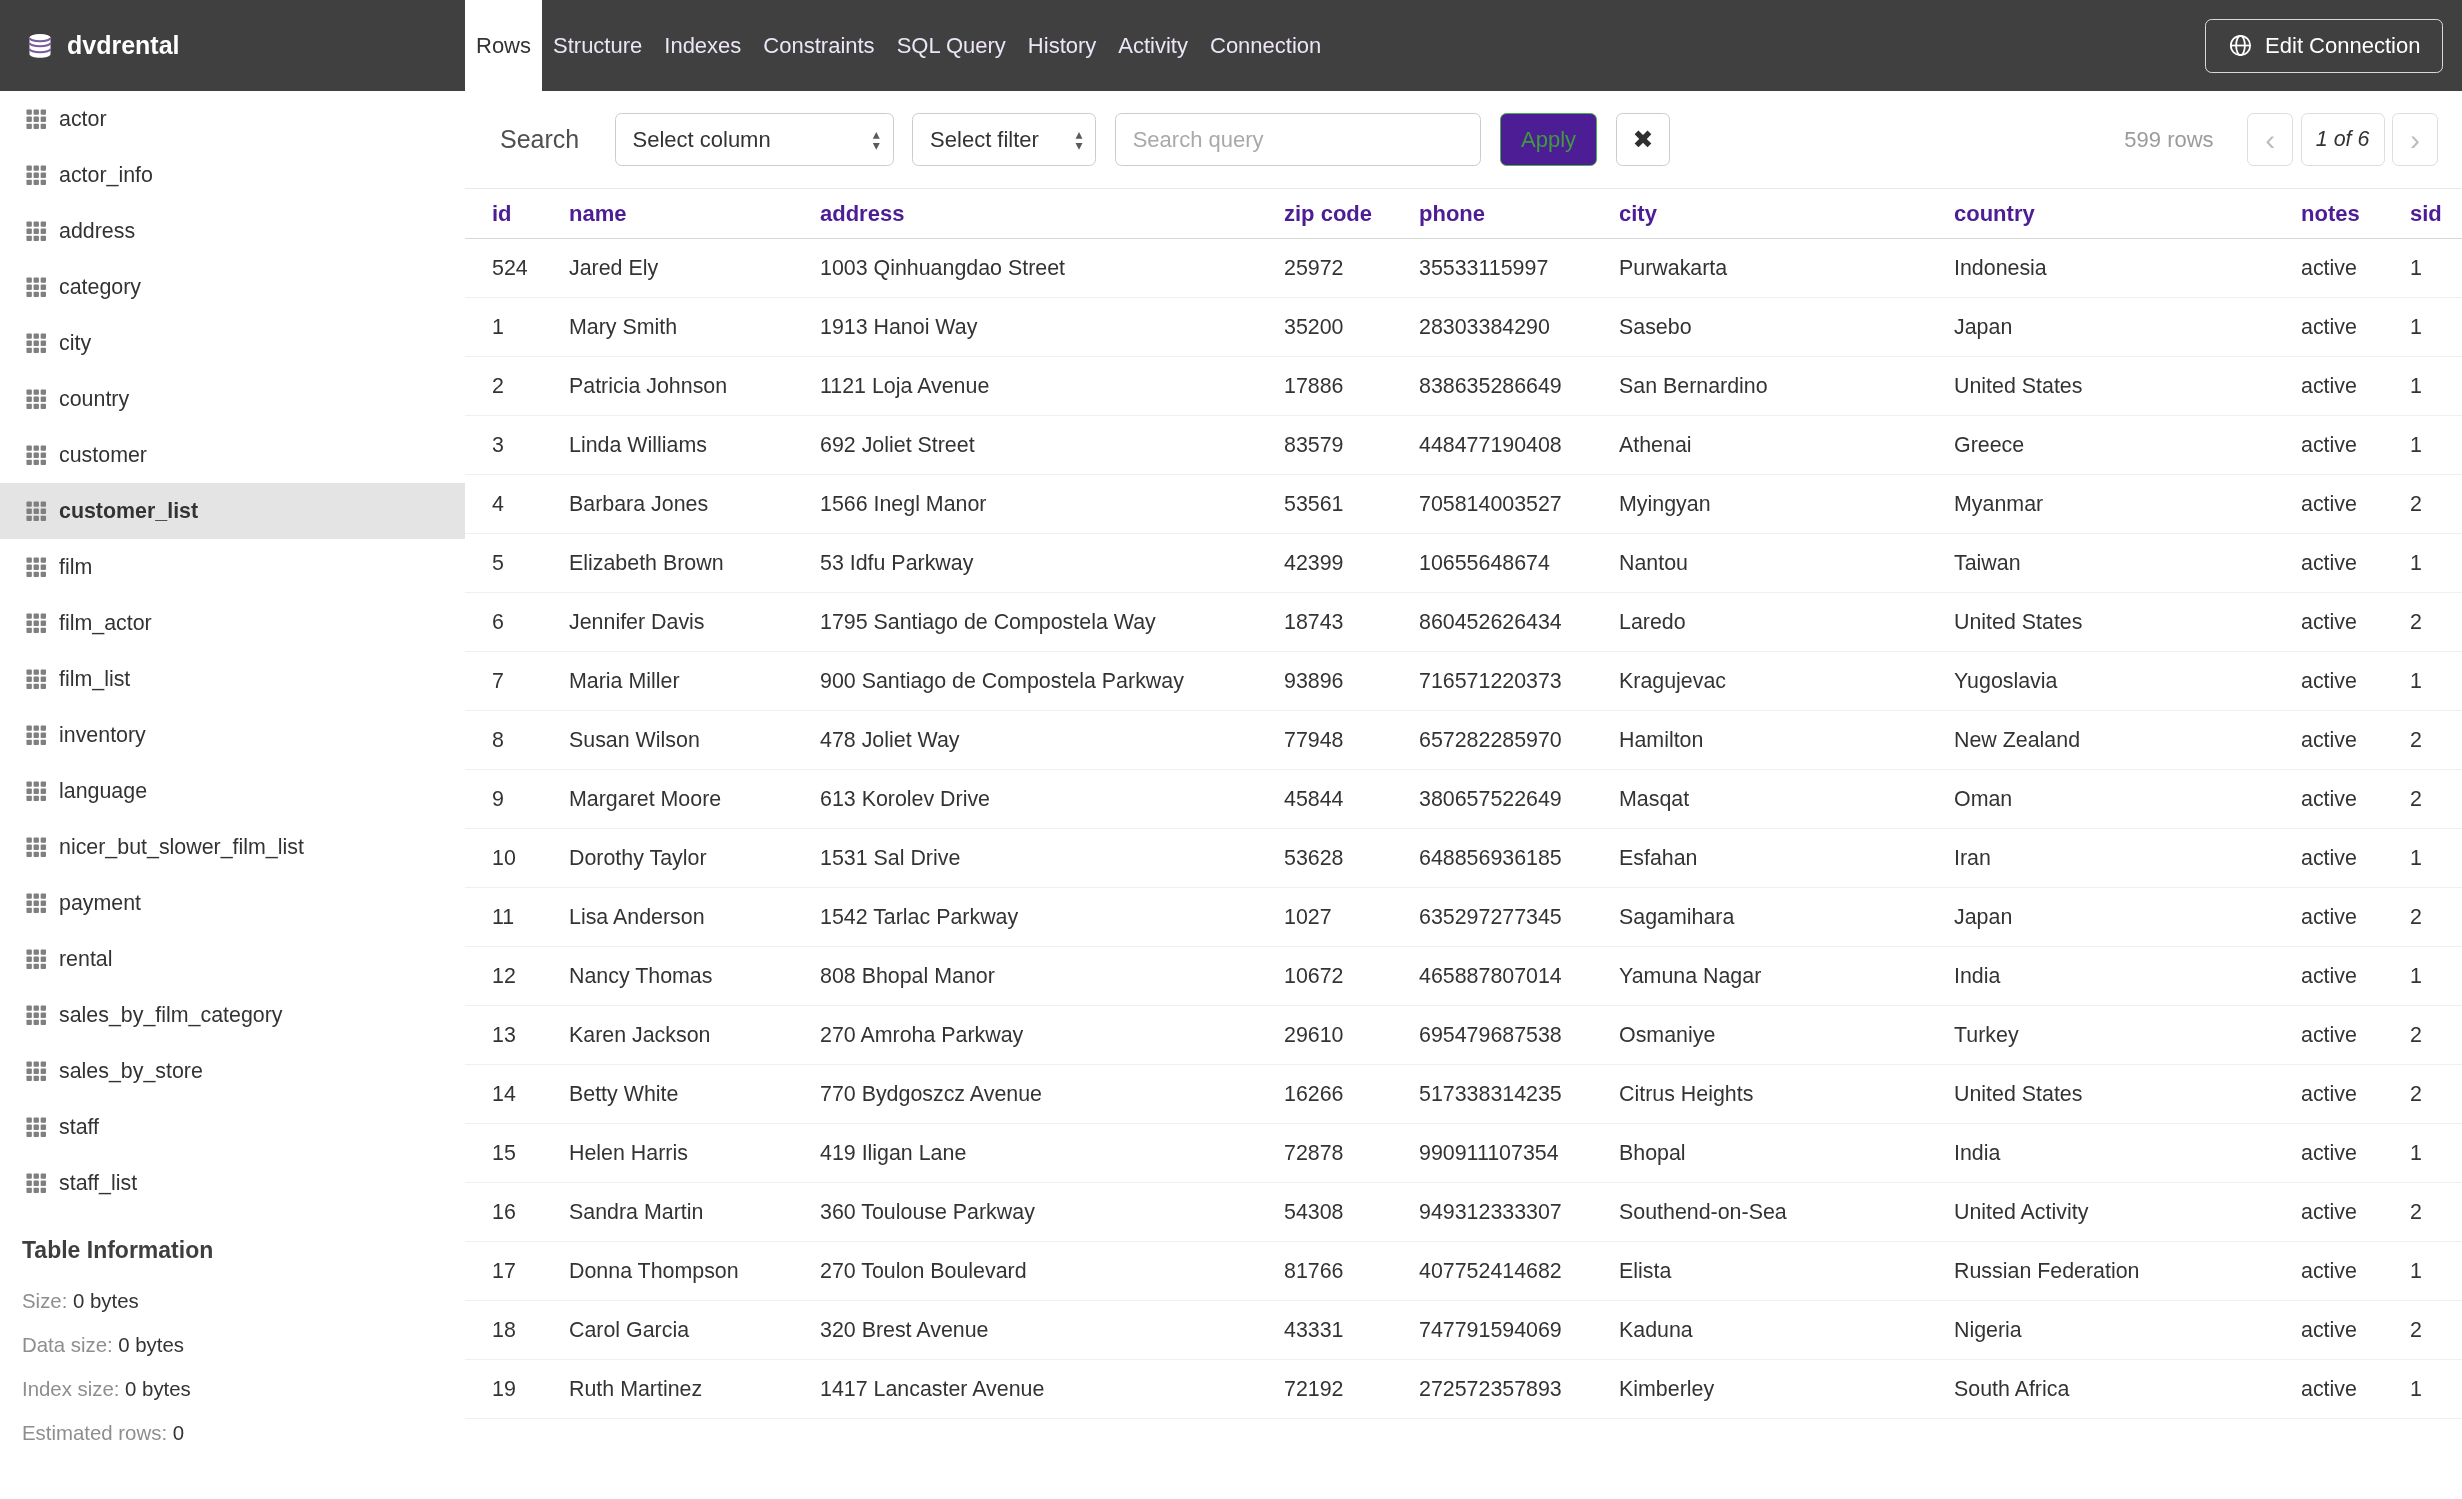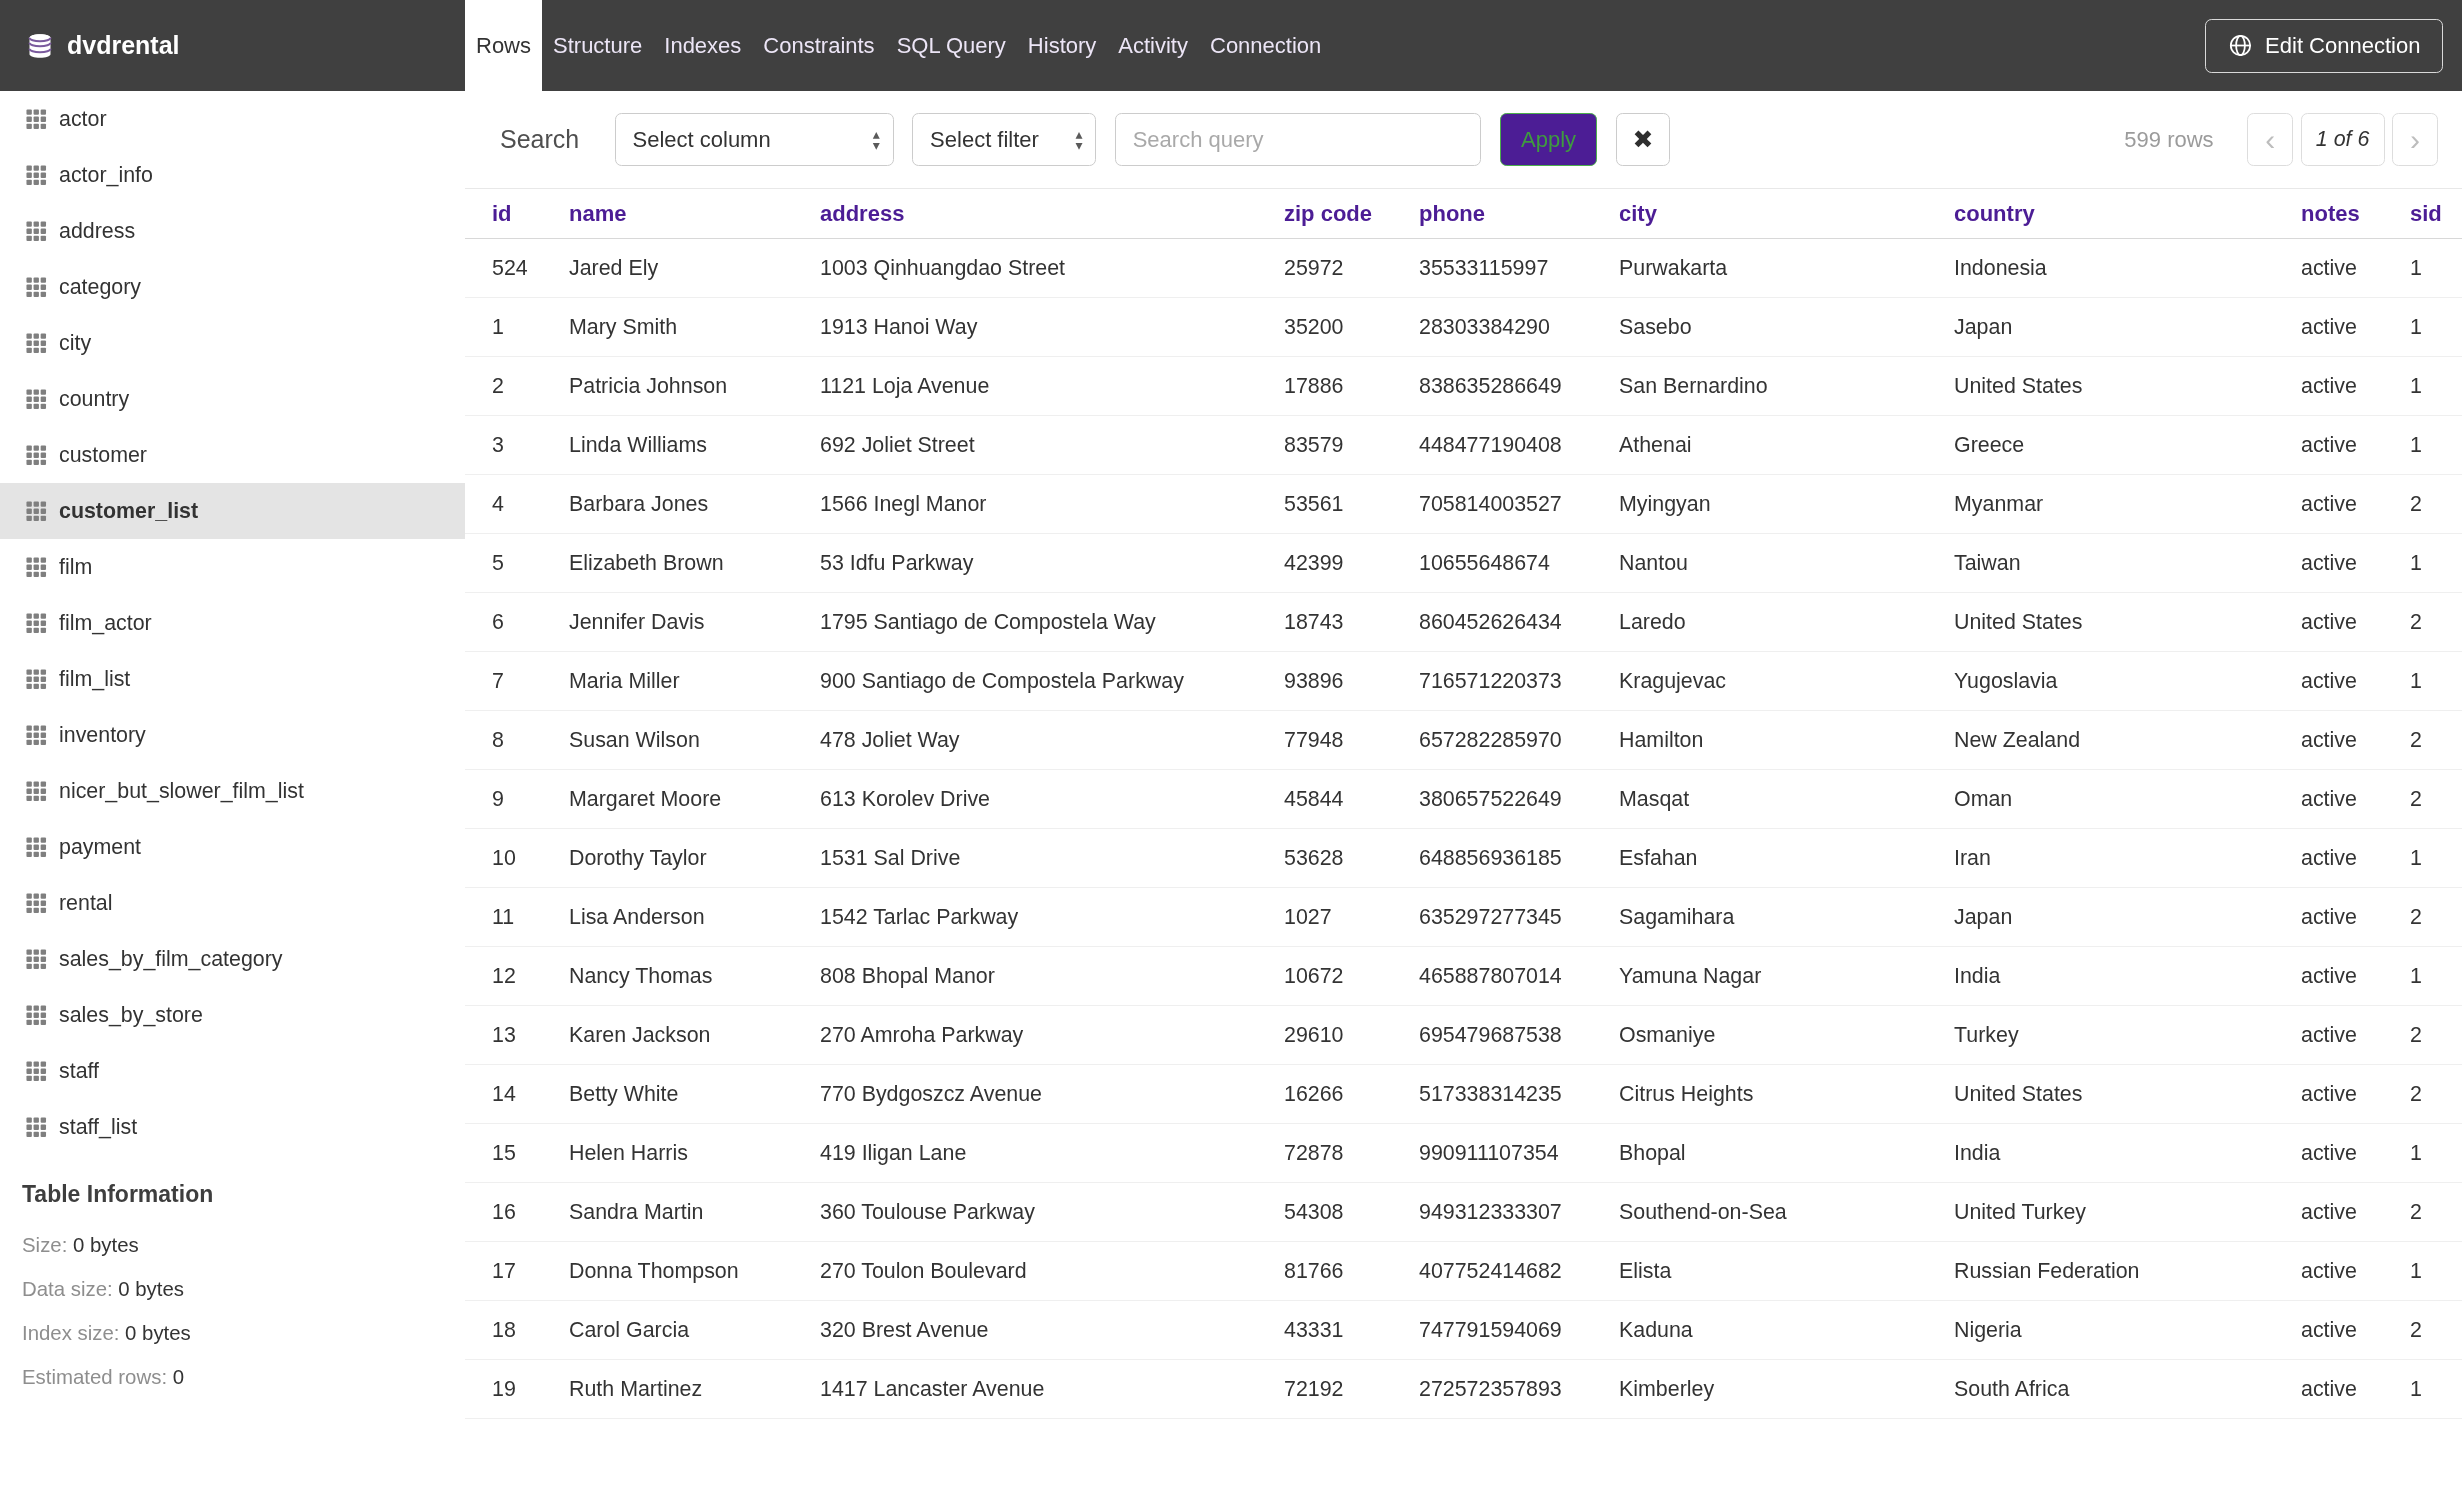--- a/index.html
+++ b/index.html
@@ -331,20 +331,34 @@
               <rect x="7" y="1.2" width="4.4" height="4.4" rx="0.8" fill="#7f7f7f"></rect>
               <rect x="12.799999999999999" y="1.2" width="4.4" height="4.4" rx="0.8" fill="#7f7f7f"></rect>
               <rect x="1.2" y="7" width="4.4" height="4.4" rx="0.8" fill="#7f7f7f"></rect>
               <rect x="7" y="7" width="4.4" height="4.4" rx="0.8" fill="#7f7f7f"></rect>
               <rect x="12.799999999999999" y="7" width="4.4" height="4.4" rx="0.8" fill="#7f7f7f"></rect>
               <rect x="1.2" y="12.799999999999999" width="4.4" height="4.4" rx="0.8" fill="#7f7f7f"></rect>
               <rect x="7" y="12.799999999999999" width="4.4" height="4.4" rx="0.8" fill="#7f7f7f"></rect>
               <rect x="12.799999999999999" y="12.799999999999999" width="4.4" height="4.4" rx="0.8" fill="#7f7f7f"></rect>
             </svg>
             <span>inventory</span>
+          </li>
+          <li class="tbl">
+            <svg width="22" height="22" viewBox="0 0 18 18">
+              <rect x="1.2" y="1.2" width="4.4" height="4.4" rx="0.8" fill="#7f7f7f"></rect>
+              <rect x="7" y="1.2" width="4.4" height="4.4" rx="0.8" fill="#7f7f7f"></rect>
+              <rect x="12.799999999999999" y="1.2" width="4.4" height="4.4" rx="0.8" fill="#7f7f7f"></rect>
+              <rect x="1.2" y="7" width="4.4" height="4.4" rx="0.8" fill="#7f7f7f"></rect>
+              <rect x="7" y="7" width="4.4" height="4.4" rx="0.8" fill="#7f7f7f"></rect>
+              <rect x="12.799999999999999" y="7" width="4.4" height="4.4" rx="0.8" fill="#7f7f7f"></rect>
+              <rect x="1.2" y="12.799999999999999" width="4.4" height="4.4" rx="0.8" fill="#7f7f7f"></rect>
+              <rect x="7" y="12.799999999999999" width="4.4" height="4.4" rx="0.8" fill="#7f7f7f"></rect>
+              <rect x="12.799999999999999" y="12.799999999999999" width="4.4" height="4.4" rx="0.8" fill="#7f7f7f"></rect>
+            </svg>
+            <span>language</span>
           </li>
           <li class="tbl">
             <svg width="22" height="22" viewBox="0 0 18 18">
               <rect x="1.2" y="1.2" width="4.4" height="4.4" rx="0.8" fill="#7f7f7f"></rect>
               <rect x="7" y="1.2" width="4.4" height="4.4" rx="0.8" fill="#7f7f7f"></rect>
               <rect x="12.799999999999999" y="1.2" width="4.4" height="4.4" rx="0.8" fill="#7f7f7f"></rect>
               <rect x="1.2" y="7" width="4.4" height="4.4" rx="0.8" fill="#7f7f7f"></rect>
               <rect x="7" y="7" width="4.4" height="4.4" rx="0.8" fill="#7f7f7f"></rect>
               <rect x="12.799999999999999" y="7" width="4.4" height="4.4" rx="0.8" fill="#7f7f7f"></rect>
               <rect x="1.2" y="12.799999999999999" width="4.4" height="4.4" rx="0.8" fill="#7f7f7f"></rect>
@@ -696,21 +710,21 @@
                 <td>active</td>
                 <td>1</td>
               </tr>
               <tr>
                 <td>16</td>
                 <td>Sandra Martin</td>
                 <td>360 Toulouse Parkway</td>
                 <td>54308</td>
                 <td>949312333307</td>
                 <td>Southend-on-Sea</td>
-                <td>United Turkey</td>
+                <td>United Activity</td>
                 <td>active</td>
                 <td>2</td>
               </tr>
               <tr>
                 <td>17</td>
                 <td>Donna Thompson</td>
                 <td>270 Toulon Boulevard</td>
                 <td>81766</td>
                 <td>407752414682</td>
                 <td>Elista</td>

